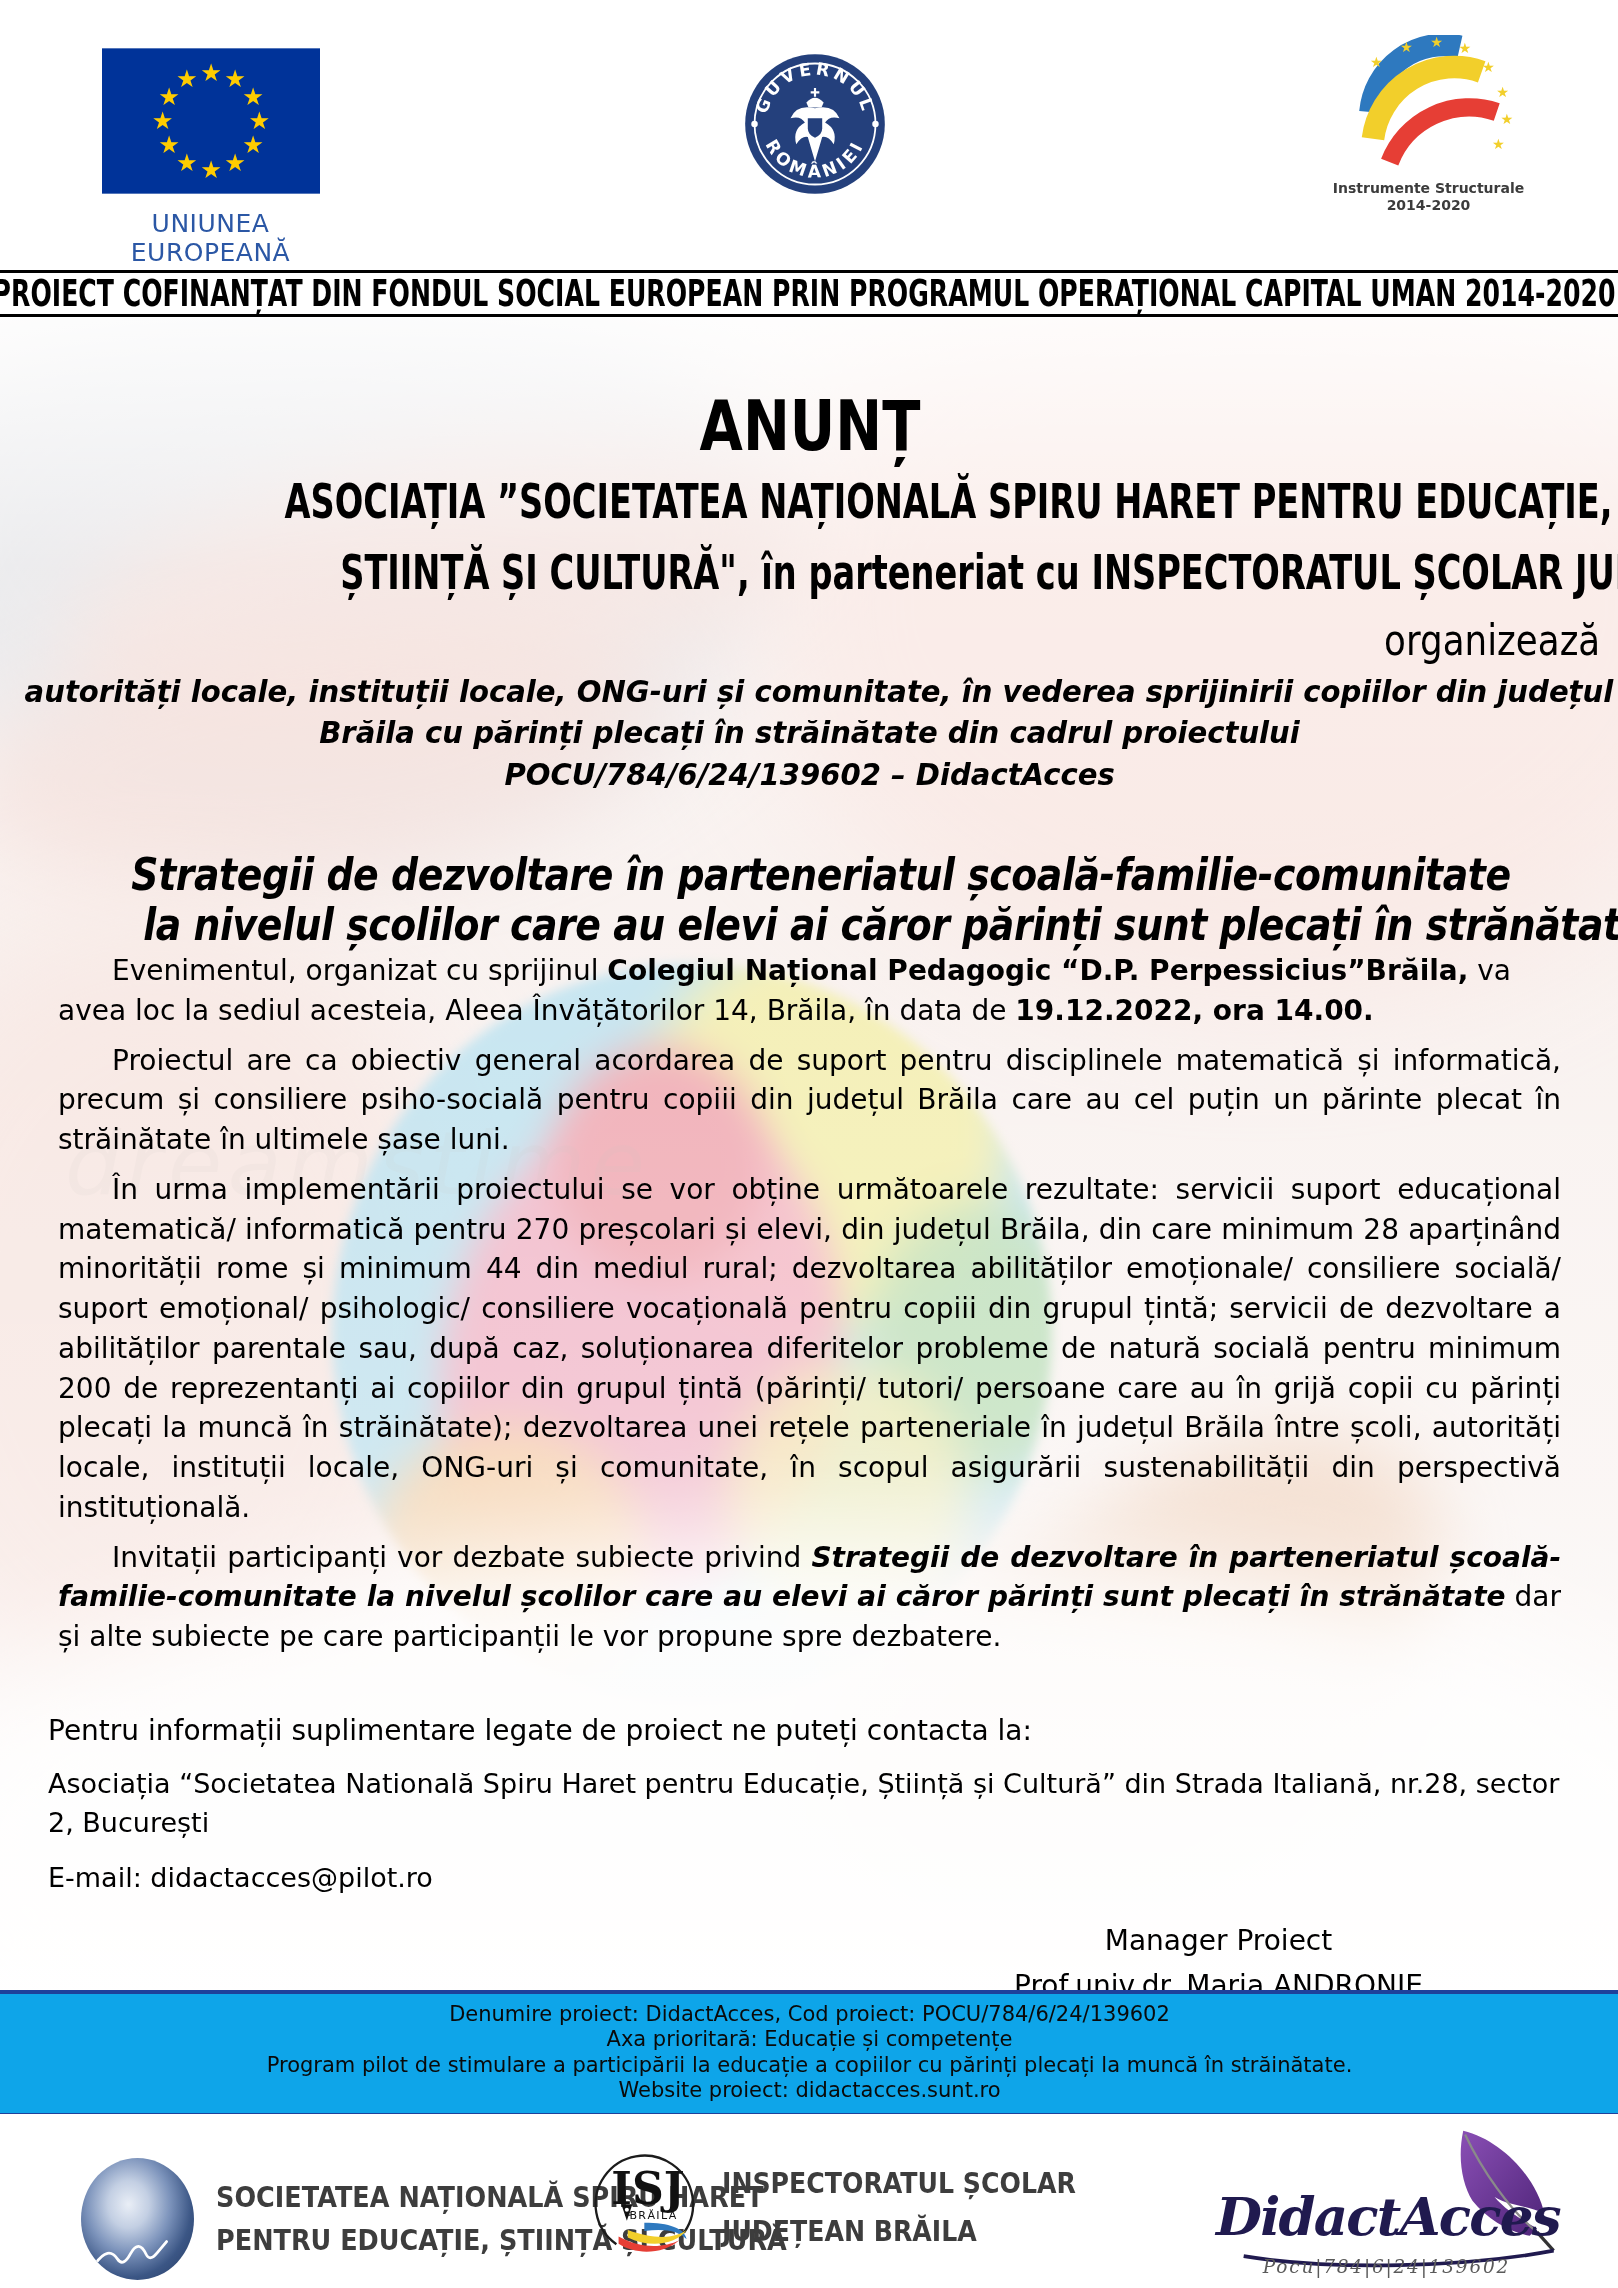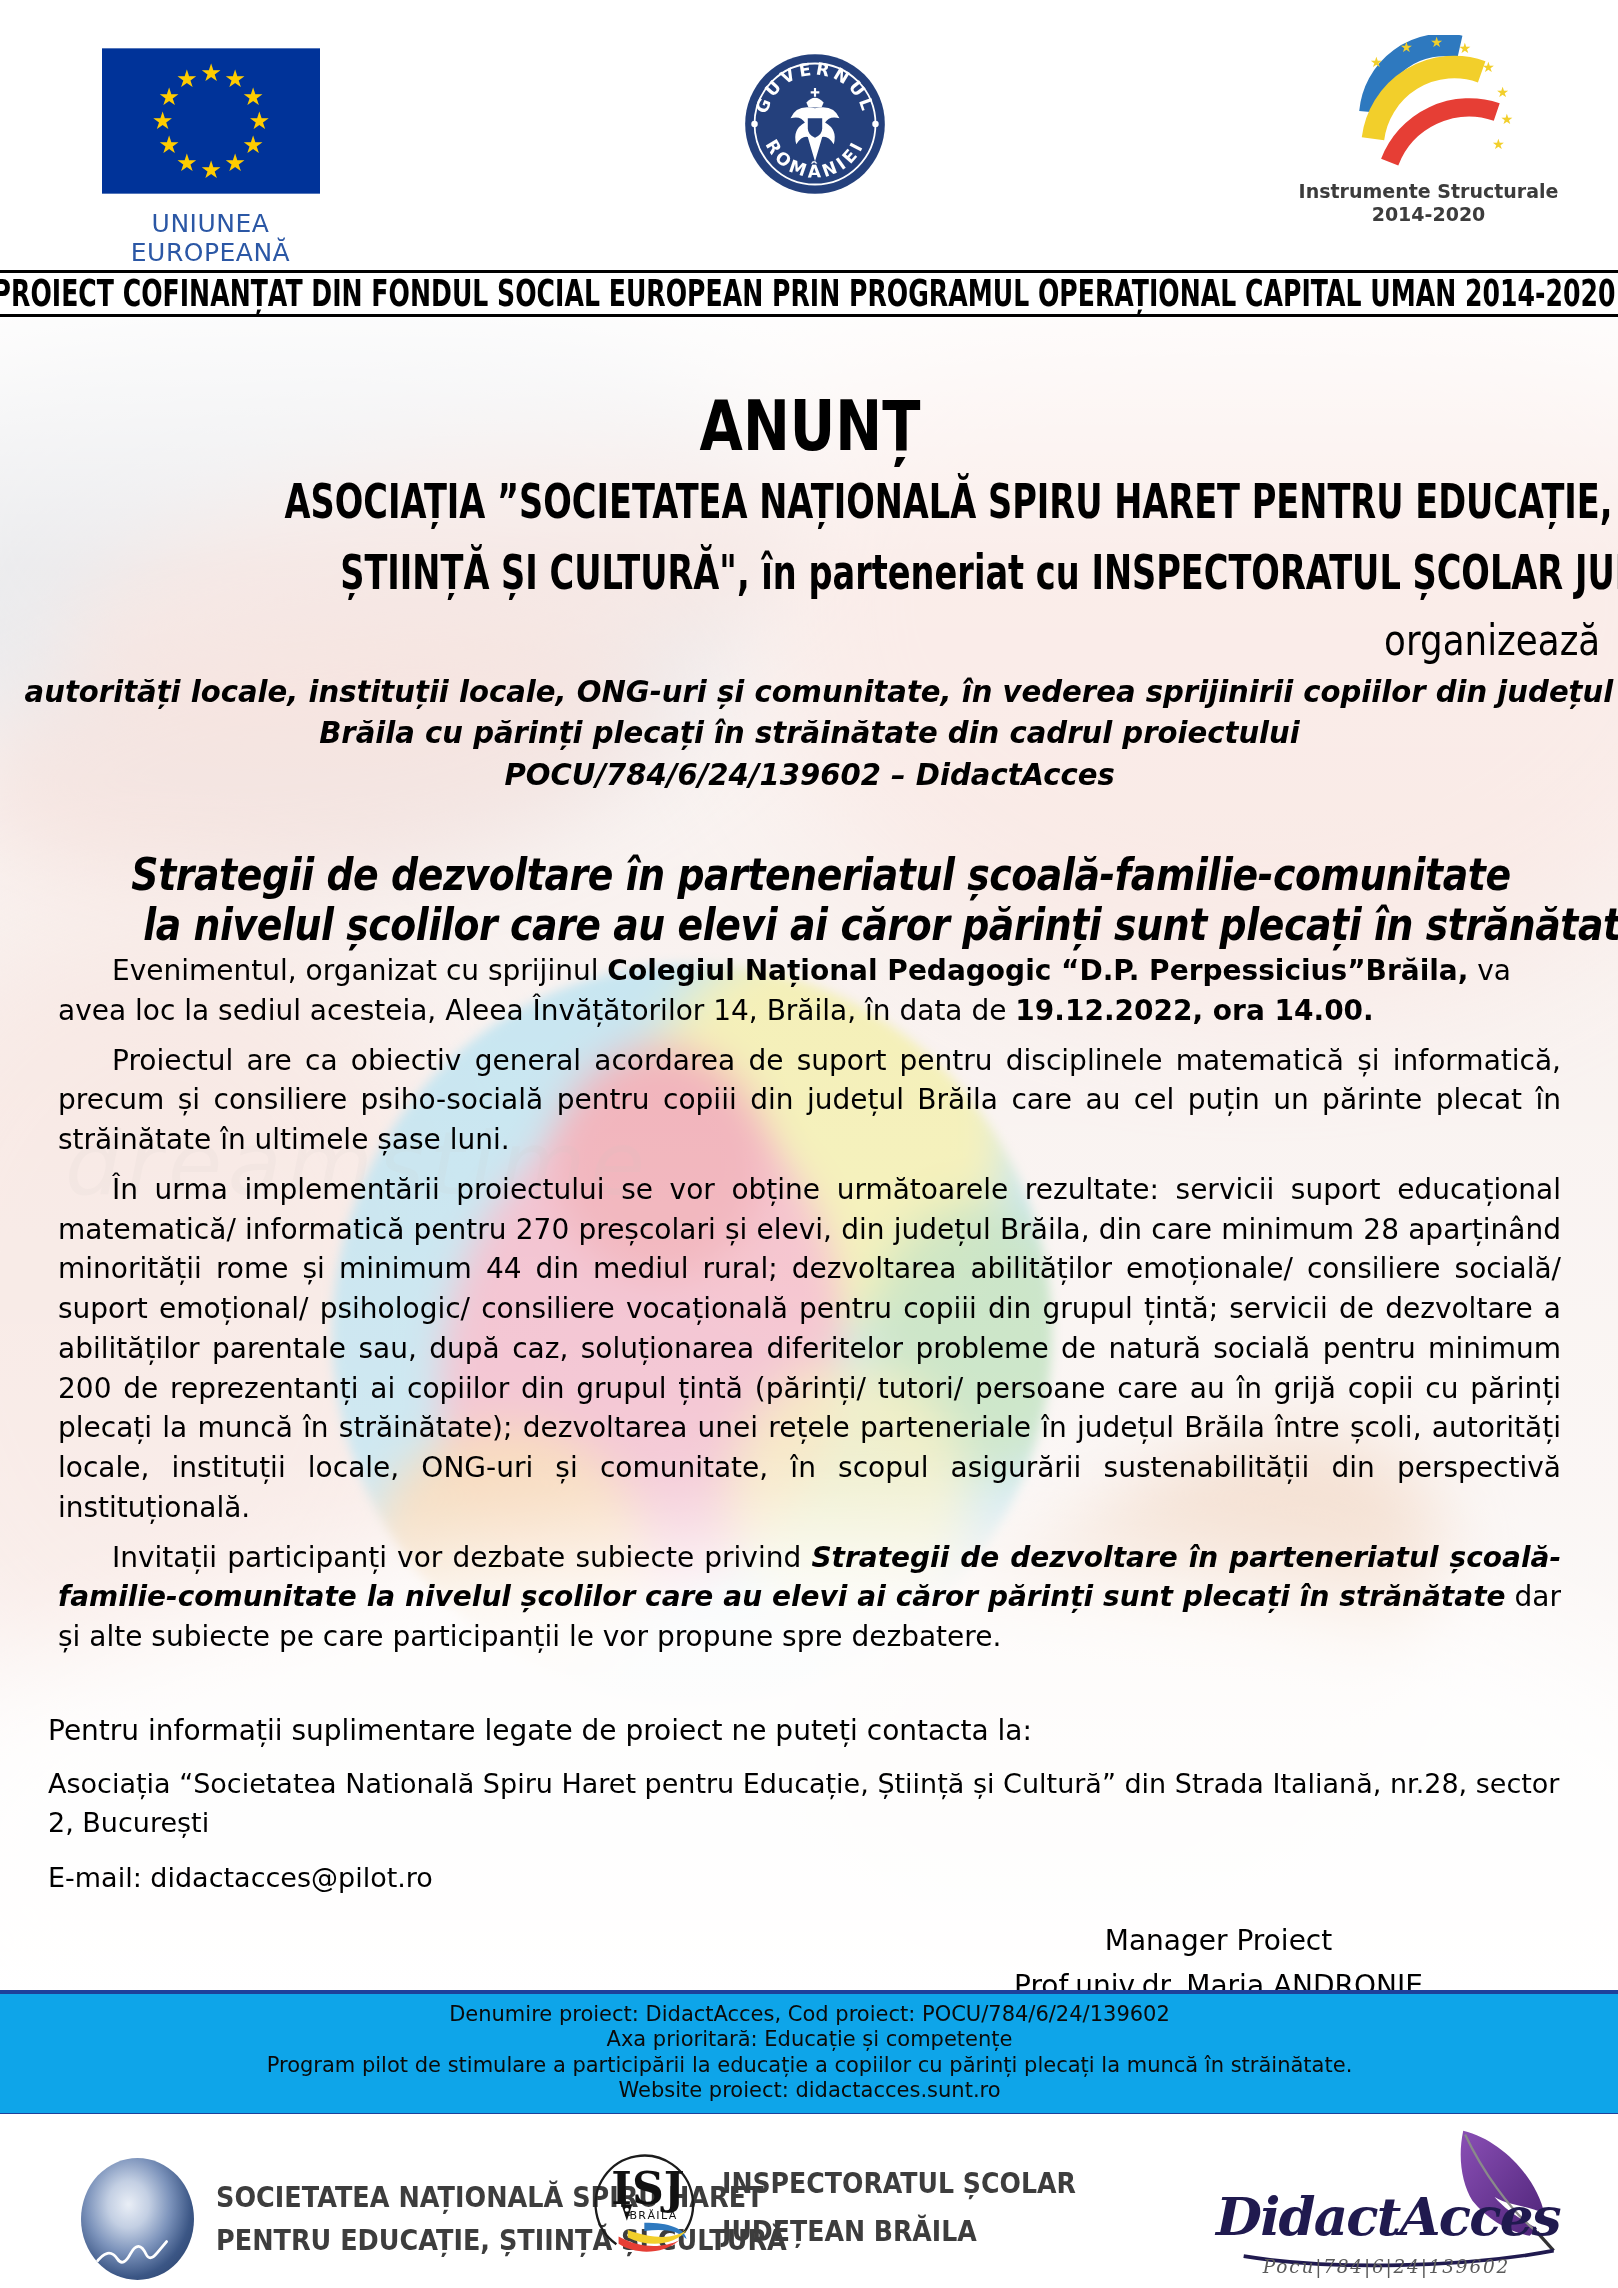--- a/index.html
+++ b/index.html
@@ -43,21 +43,21 @@
         rgba(255,255,255,.52) 40%,rgba(255,255,255,.60) 75%,rgba(255,255,255,.95) 100%);}
   .watermark{position:absolute;left:65px;top:794px;font-size:88px;font-style:italic;
      color:#8c8078;opacity:.10;letter-spacing:5.5px;}
 
   
   .eu-block{position:absolute;left:88px;top:48px;width:245px;text-align:center;}
   .eu-block svg{display:block;margin:0 auto;}
   .eu-label{margin-top:14.8px;font-size:25px;color:var(--eu-label);letter-spacing:0.5px;}
   .gov-seal{position:absolute;left:743px;top:52px;}
   .is-block{position:absolute;left:1290px;top:35px;width:277px;text-align:center;}
-  .is-caption{font-size:19px;font-weight:700;color:var(--is-text);line-height:1.25;margin-top:3.7px;text-align:center;}
+  .is-caption{font-size:14px;font-weight:700;color:var(--is-text);line-height:1.25;margin-top:3.7px;text-align:center;}
 
   
   .banner{position:absolute;left:0;top:270px;width:100%;height:41px;background:#fff;
           border-top:3.7px solid #000;border-bottom:3.7px solid #000;
           display:flex;align-items:center;justify-content:center;}
   .banner-text{font-size:37px;font-weight:700;--sx:.68;letter-spacing:0;}
 
   
   .cblock{position:absolute;left:0;width:100%;text-align:center;color:#000;margin-top:36px;}
   .title{top:349px;font-size:70px;font-weight:700;}

